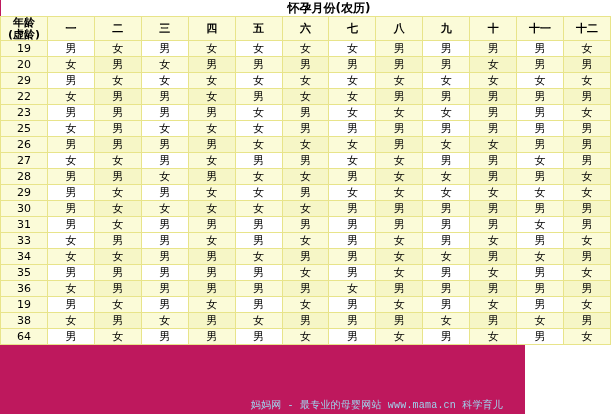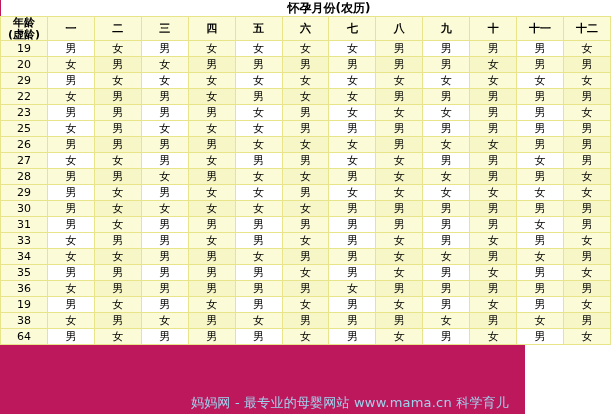--- a/index.html
+++ b/index.html
@@ -78,26 +78,27 @@
   td.v {
     height: 15px;
     font-size: 11px;
   }
   td.v.even-col { background: #fbfbd8; }
   td.v.odd-col { background: #ffffff; }
   tr.band td.v.odd-col { background: #fbfbd8; }
   tr.band td.v.even-col { background: #f6f6c6; }
   .watermark {
     position: absolute;
-    right: 16px;
+    right: 22px;
     bottom: 2px;
-    font-size: 13px;
+    font-size: 10px;
     color: #9fd3ee;
     letter-spacing: 0.2px;
     white-space: nowrap;
+    font-family: Liberation Mono, monospace;
   }
 </style>
 </head>
 <body>
 
 <div id="chart-wrap">
   <table class="gender-table">
     <tbody>
       <tr class="title-row">
         <td class="title-cell-left"></td>

